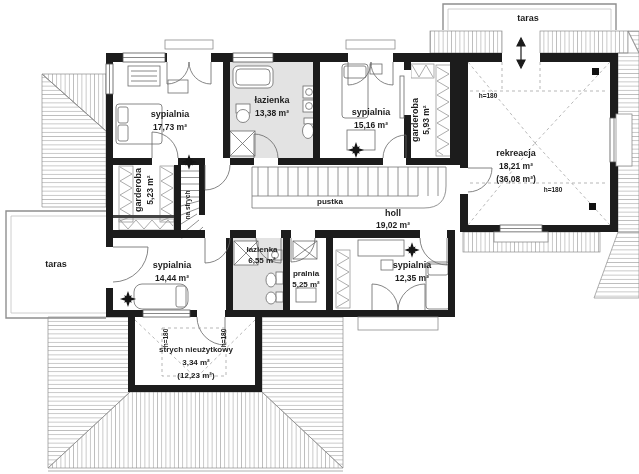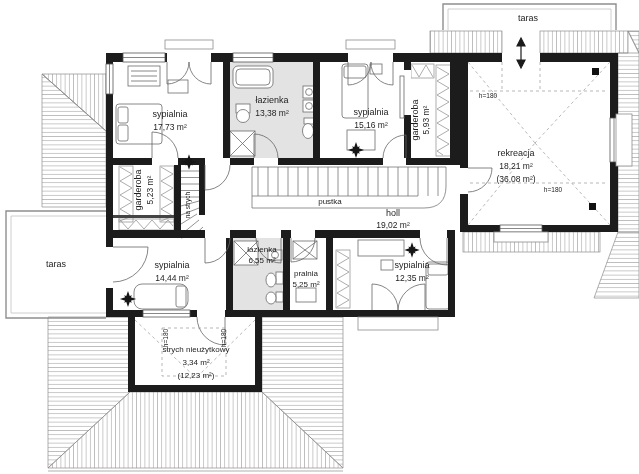--- a/index.html
+++ b/index.html
@@ -1,16 +1,16 @@
 <!DOCTYPE html>
 <html><head>
 <meta charset="utf-8">
 <style>
   html,body{margin:0;padding:0;background:#ffffff;}
-  .stage{width:639px;height:474px;position:relative;background:#fff;overflow:hidden;}
+  .stage{width:639px;height:474px;position:relative;background:#fff;overflow:hidden;font-weight:bold;}
   svg{display:block;}
   text{font-family:"Liberation Sans","DejaVu Sans",sans-serif;fill:#1d1d1d;}
   .room-name{font-size:9px;}
   .room-area{font-size:8.5px;}
   .small-lab{font-size:8px;}
   .tiny-lab{font-size:6.5px;}
   .taras-lab{font-size:9px;}
   .mid{text-anchor:middle;}
 </style>
 </head>

